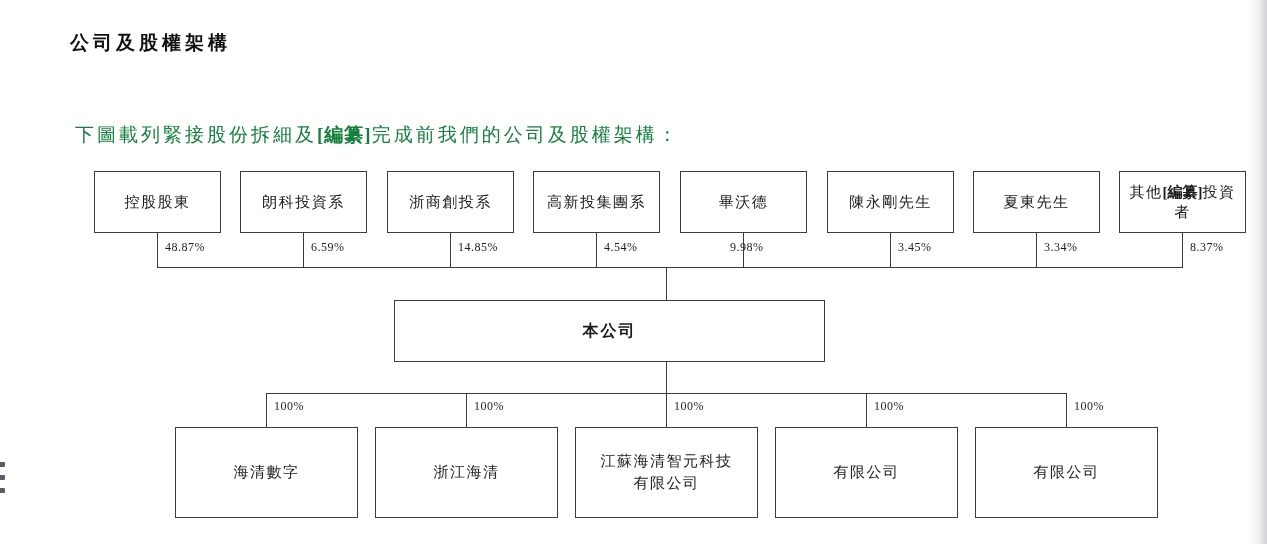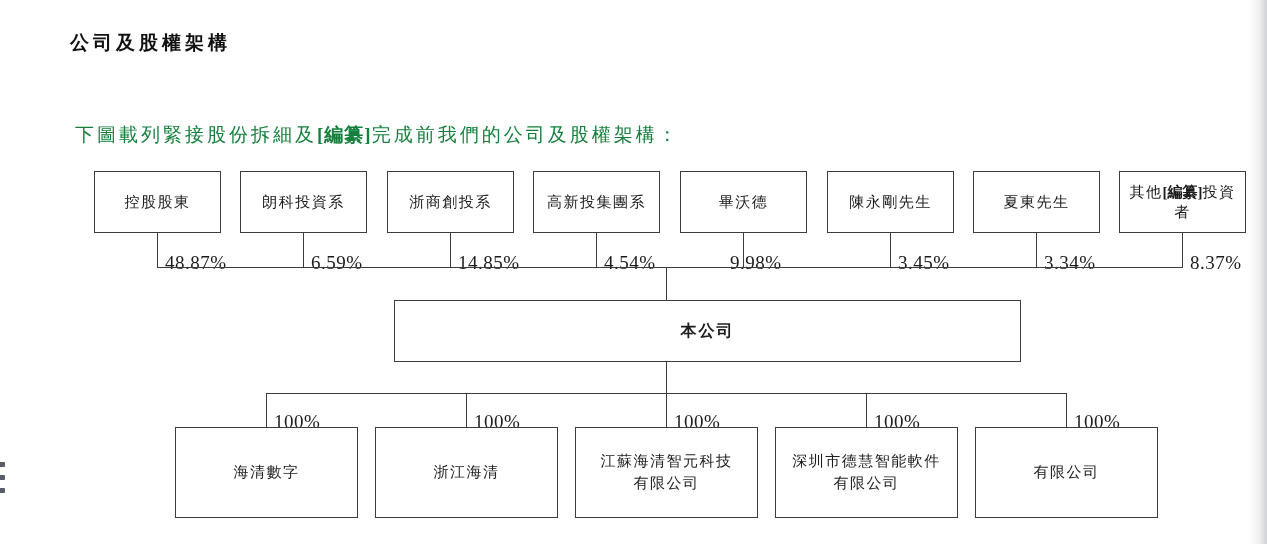--- a/index.html
+++ b/index.html
@@ -30,35 +30,34 @@
     position:absolute;
     border:1px solid #3c3c3c;
     background:#fff;
     display:flex; align-items:center; justify-content:center;
     text-align:center;
   }
   .sh-box { top:171px; width:127px; height:62px; }
   .sh-label { font-size:15px; letter-spacing:1.5px; line-height:1.35; padding:0 5px; }
   .sh-label .redacted { font-weight:bold; letter-spacing:0; }
 
-  .company-box { left:394px; top:300px; width:627px; height:62px; }
+  .company-box { left:394px; top:300px; width:431px; height:62px; }
   .company-label { font-size:16px; font-weight:bold; letter-spacing:2px; }
 
   .sub-box { top:427px; width:183px; height:91px; }
   .sub-label { font-size:15px; letter-spacing:1.5px; line-height:1.45; padding:0 8px; }
 
   
   .vline { position:absolute; width:1px; background:#3c3c3c; }
   .hline { position:absolute; height:1px; background:#3c3c3c; }
 
   .pct {
     position:absolute;
-    font-size:19px; color:#1c1c1c; letter-spacing:0.5px;
+    font-size:12px; color:#1c1c1c; letter-spacing:0.5px;
     white-space:nowrap;
-    margin-top:12px;
   }
 
   
   .page-edge-right {
     position:absolute; top:0; right:0; width:18px; height:544px;
     background:linear-gradient(to right, rgba(168,173,180,0) 0%, rgba(168,173,180,0.18) 55%, rgba(150,156,165,0.45) 100%);
     pointer-events:none;
   }
   .edge-frag {
     position:absolute; left:-2px; width:7px; height:5px;
@@ -150,21 +149,20 @@
     </div>
   </div>
 <div class="dbox sub-box" style="left:575px">
     <div class="sub-label">
       <div>江蘇海清智元科技</div>
       <div>有限公司</div>
     </div>
   </div>
 <div class="dbox sub-box" style="left:775px">
     <div class="sub-label">
-      <div>深圳市德慧智能軟件</div>
       <div>有限公司</div>
     </div>
   </div>
 <div class="dbox sub-box" style="left:975px">
     <div class="sub-label">
       <div>有限公司</div>
     </div>
   </div>
 
 <div class="page-edge-right"></div>

